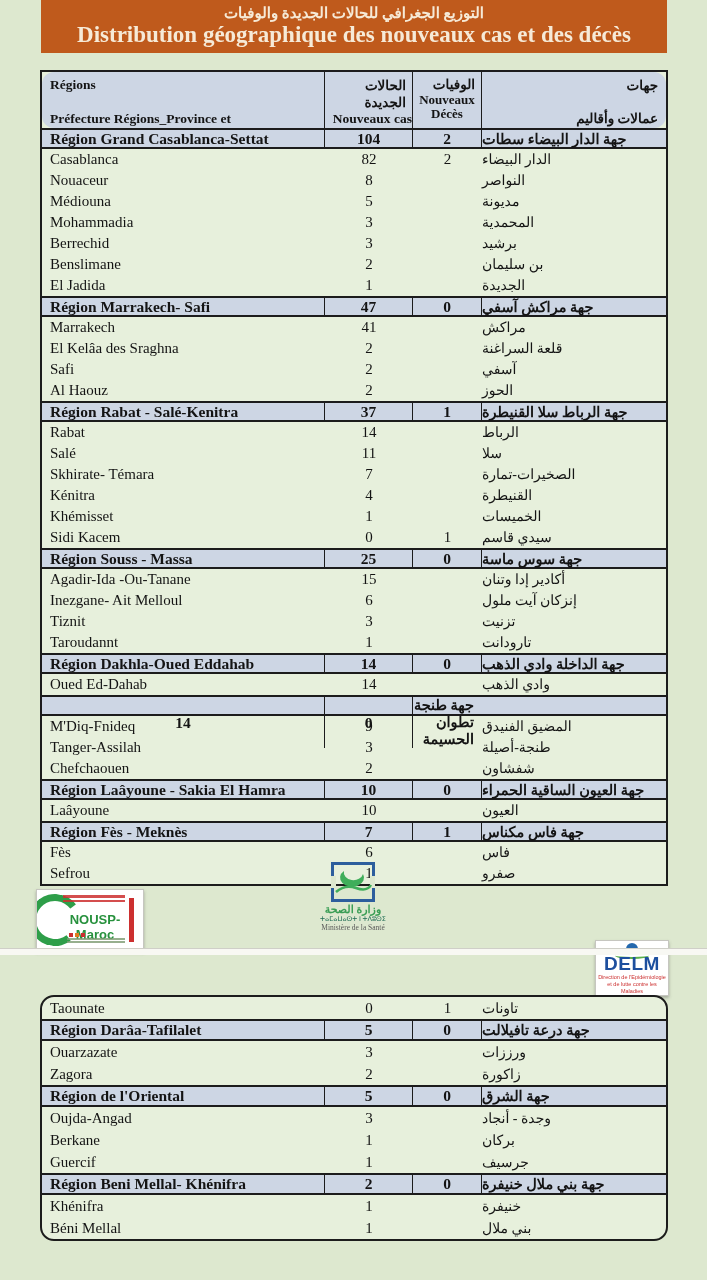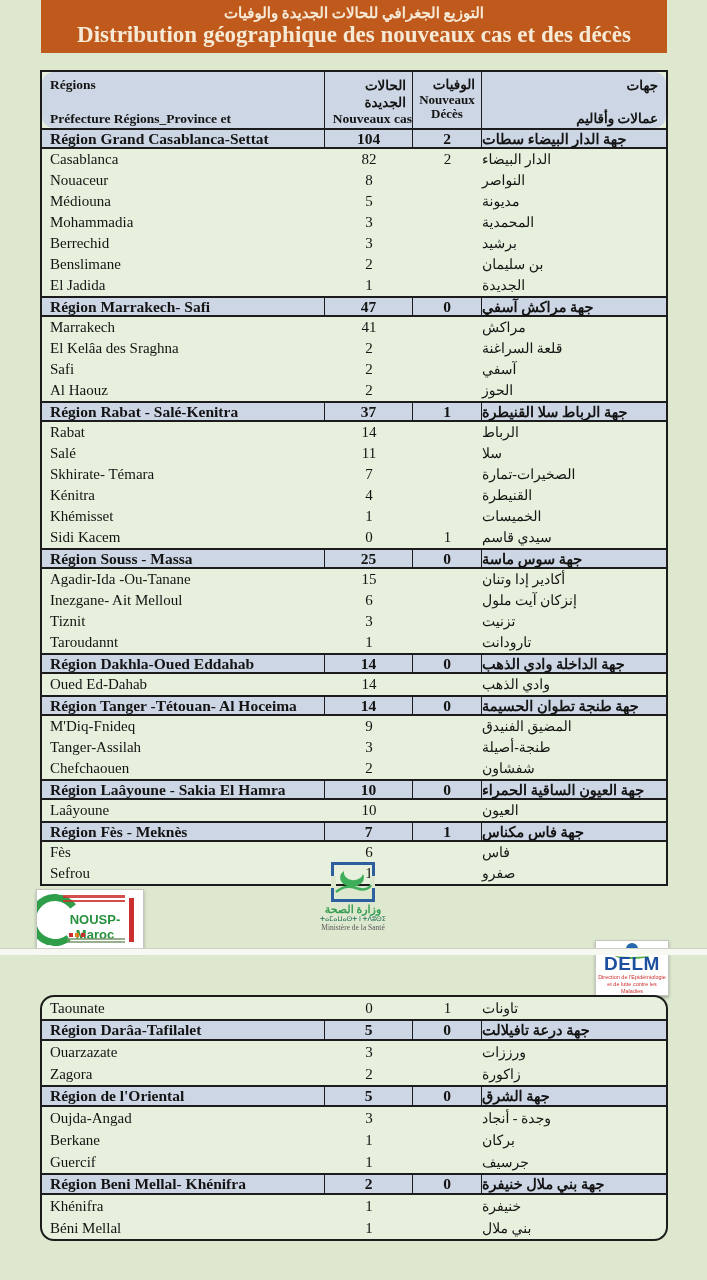--- a/index.html
+++ b/index.html
@@ -260,21 +260,20 @@
           <div class="cell c-deaths">0</div>
           <div class="cell c-ar">جهة الداخلة وادي الذهب</div>
         </div>
         <div class="trow province">
           <div class="cell c-name">Oued Ed-Dahab</div>
           <div class="cell c-cases">14</div>
           <div class="cell c-deaths"></div>
           <div class="cell c-ar">وادي الذهب</div>
         </div>
         <div class="trow region">
-          <div class="cell c-name">Région Tanger -Tétouan- Al Hoceima</div>
           <div class="cell c-cases">14</div>
           <div class="cell c-deaths">0</div>
           <div class="cell c-ar">جهة طنجة تطوان الحسيمة</div>
         </div>
         <div class="trow province">
           <div class="cell c-name">M'Diq-Fnideq</div>
           <div class="cell c-cases">9</div>
           <div class="cell c-deaths"></div>
           <div class="cell c-ar">المضيق الفنيدق</div>
         </div>

